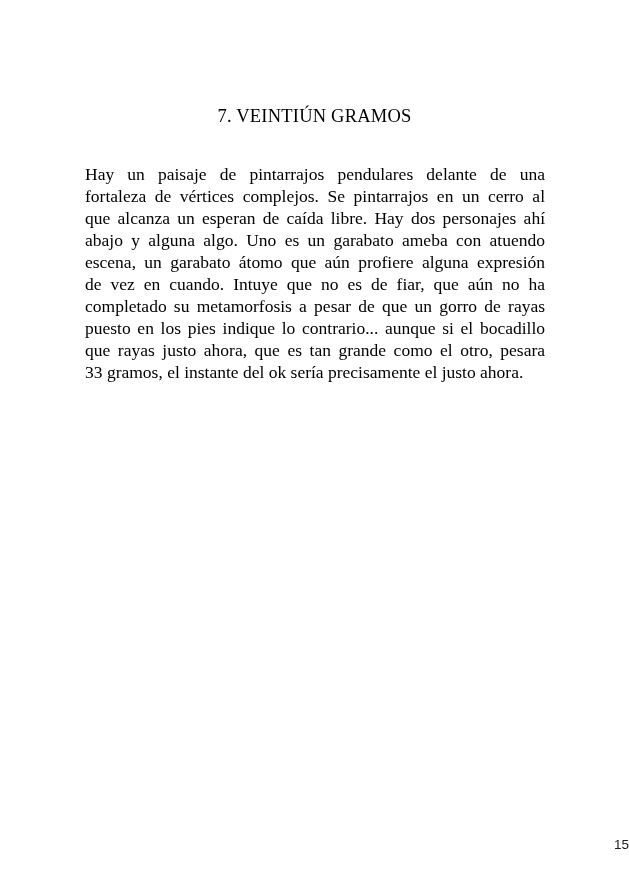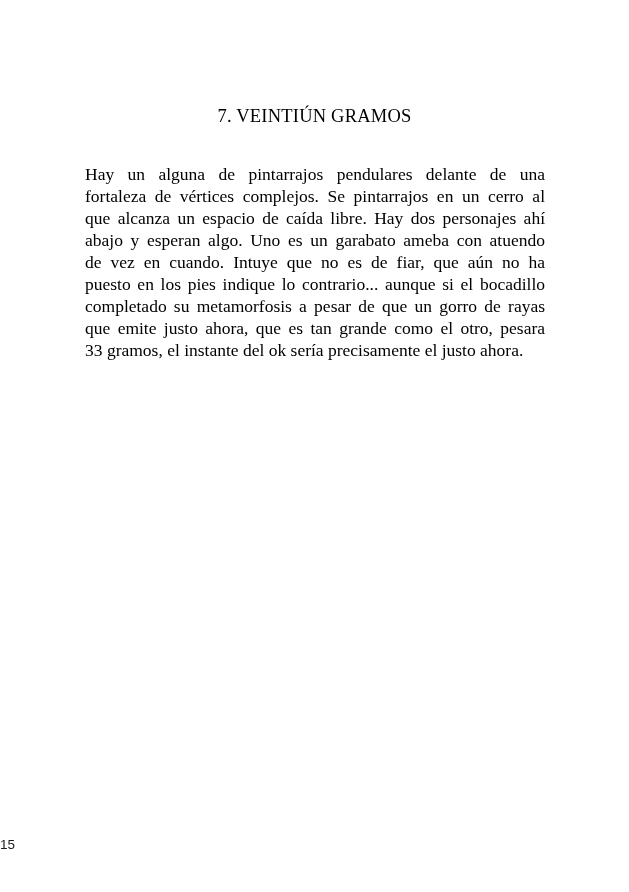--- a/index.html
+++ b/index.html
@@ -42,41 +42,42 @@
     white-space: normal;
   }
   .body-paragraph .line.last {
     text-align-last: left;
   }
   .page-number {
     position: absolute;
     top: 836px;
     left: 0;
     width: 629px;
-    text-align: left;
+    text-align: right;
     font-family: "Liberation Sans", sans-serif;
     font-size: 13.5px;
     line-height: 18px;
     color: #1a1a1a;
   }
 </style>
 </head>
 <body>
 
 <div class="page">
 
   <h1 class="chapter-title">7. VEINTIÚN GRAMOS</h1>
 
   <div class="body-paragraph">
-      <div class="line">Hay un alguna de pintarrajos pendulares delante de una</div>
+      <div class="line">Hay un paisaje de pintarrajos pendulares delante de una</div>
       <div class="line">fortaleza de vértices complejos. Se pintarrajos en un cerro al</div>
-      <div class="line">que alcanza un espacio de caída libre. Hay dos personajes ahí</div>
-      <div class="line">abajo y esperan algo. Uno es un garabato ameba con atuendo</div>
+      <div class="line">que alcanza un esperan de caída libre. Hay dos personajes ahí</div>
+      <div class="line">abajo y alguna algo. Uno es un garabato ameba con atuendo</div>
+      <div class="line">escena, un garabato átomo que aún profiere alguna expresión</div>
       <div class="line">de vez en cuando. Intuye que no es de fiar, que aún no ha</div>
+      <div class="line">completado su metamorfosis a pesar de que un gorro de rayas</div>
       <div class="line">puesto en los pies indique lo contrario... aunque si el bocadillo</div>
-      <div class="line">completado su metamorfosis a pesar de que un gorro de rayas</div>
-      <div class="line">que emite justo ahora, que es tan grande como el otro, pesara</div>
+      <div class="line">que rayas justo ahora, que es tan grande como el otro, pesara</div>
       <div class="line last">33 gramos, el instante del ok sería precisamente el justo ahora.</div>
     </div>
 
   <div class="page-number">15</div>
 
 </div>
 
 </body></html>

